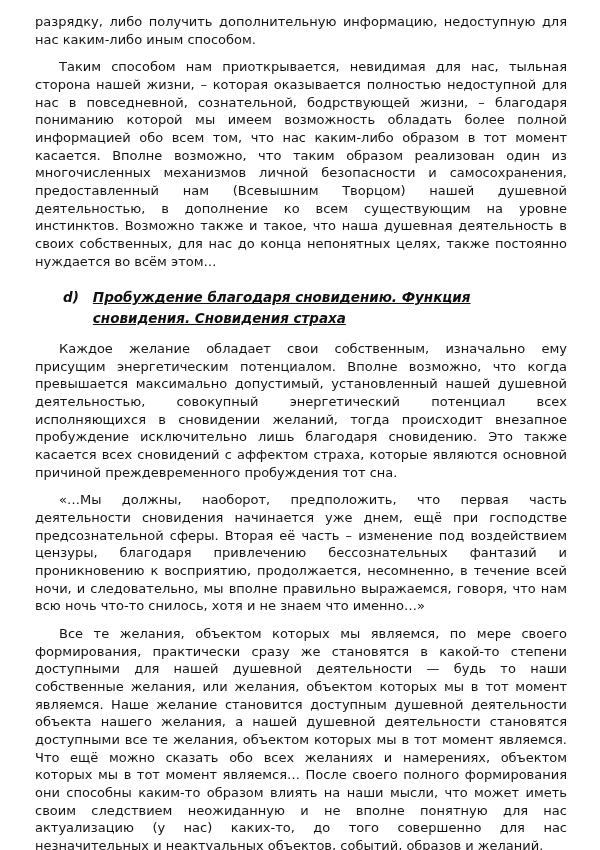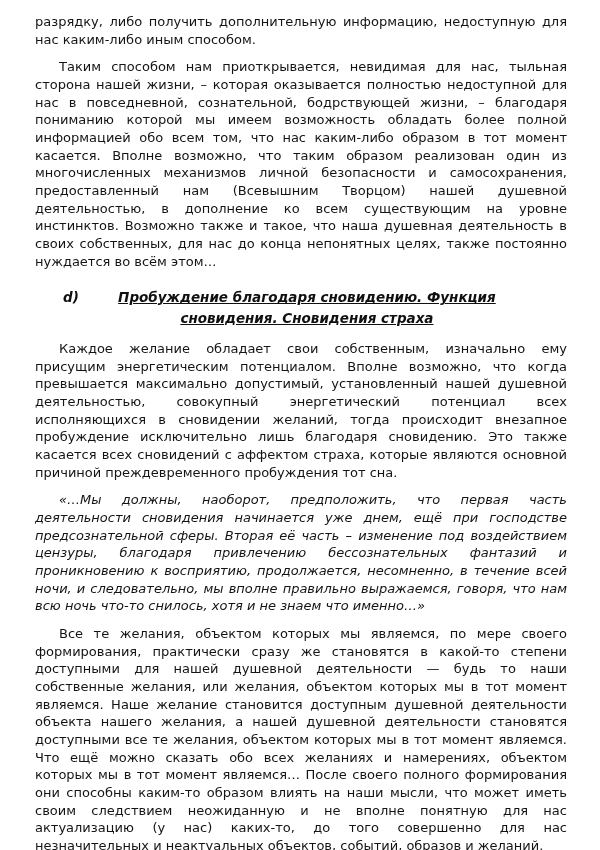--- a/index.html
+++ b/index.html
@@ -17,40 +17,39 @@
     background: #ffffff;
   }
   p.body {
     font-size: 13px;
     line-height: 1.36;
     text-align: justify;
     margin-bottom: 10px;
     color: #141414;
   }
   .indent { text-indent: 24px; }
-  .quote { font-style: italic; }
+  .quote { }
   .inline-italic { }
   .heading {
     display: flex;
     align-items: flex-start;
     margin: 17px 0 12px 0;
     font-weight: bold;
     font-style: italic;
     font-size: 13.5px;
     line-height: 1.5;
     color: #101010;
   }
   .hlabel {
     margin-left: 28px;
     margin-right: 14px;
     white-space: nowrap;
   }
   .htext {
     flex: 1;
-    text-align: center;
     text-decoration: underline;
     padding-right: 46px;
   }
 </style>
 </head>
 <body>
 
 <div class="page">
 
   <p class="body">разрядку, либо получить дополнительную информацию, недоступную для нас каким-либо иным способом.</p>

